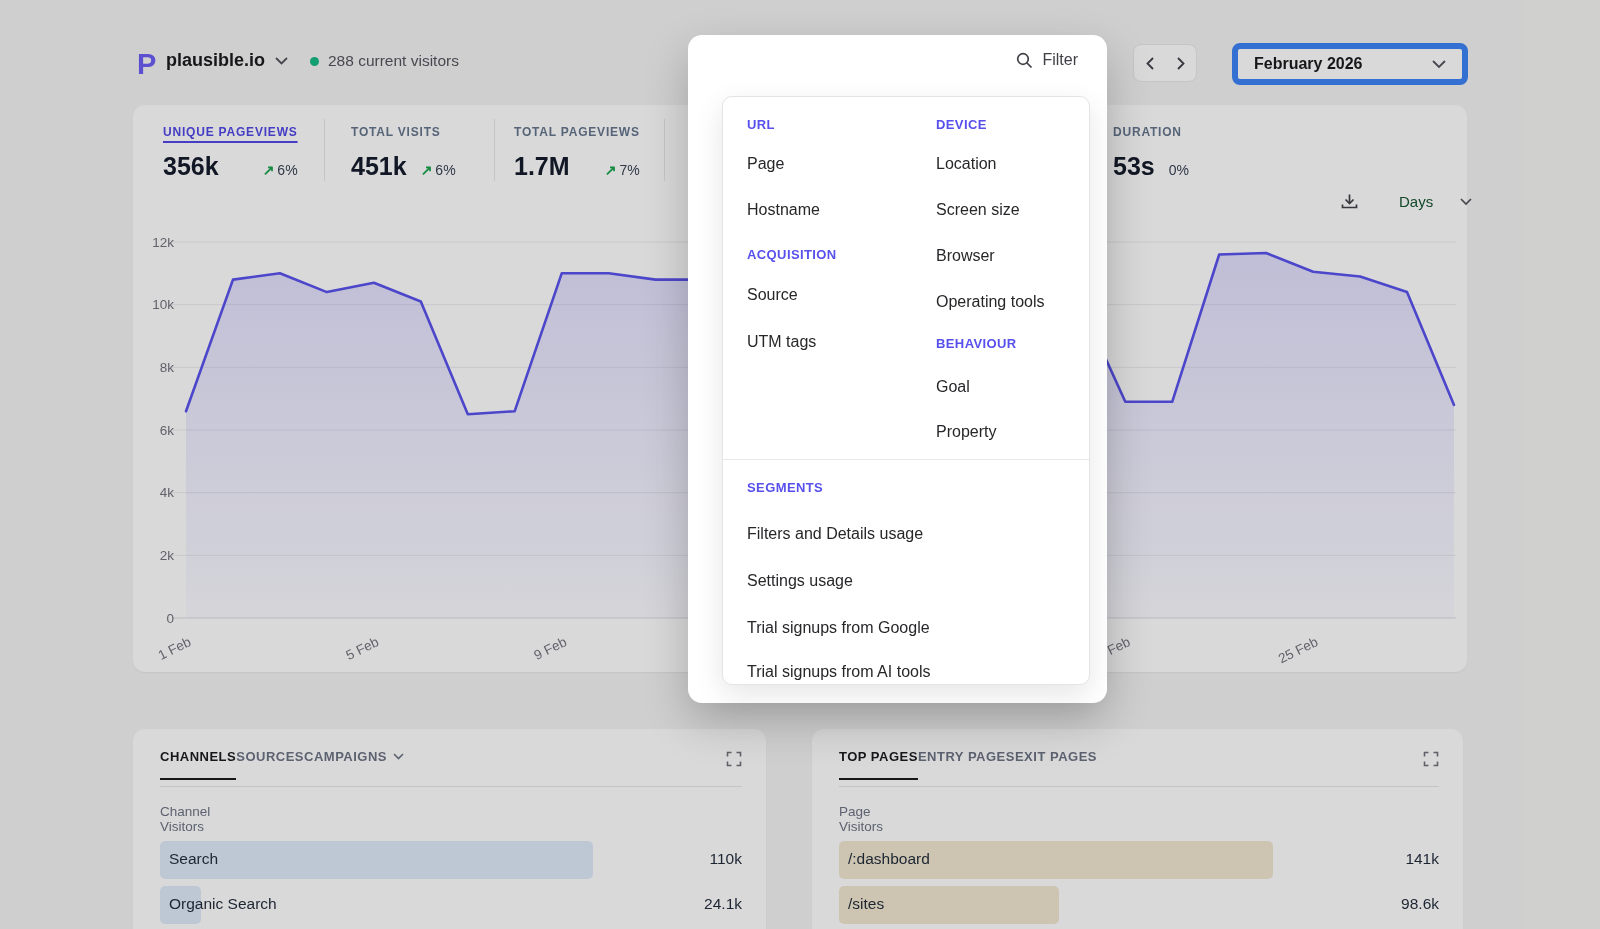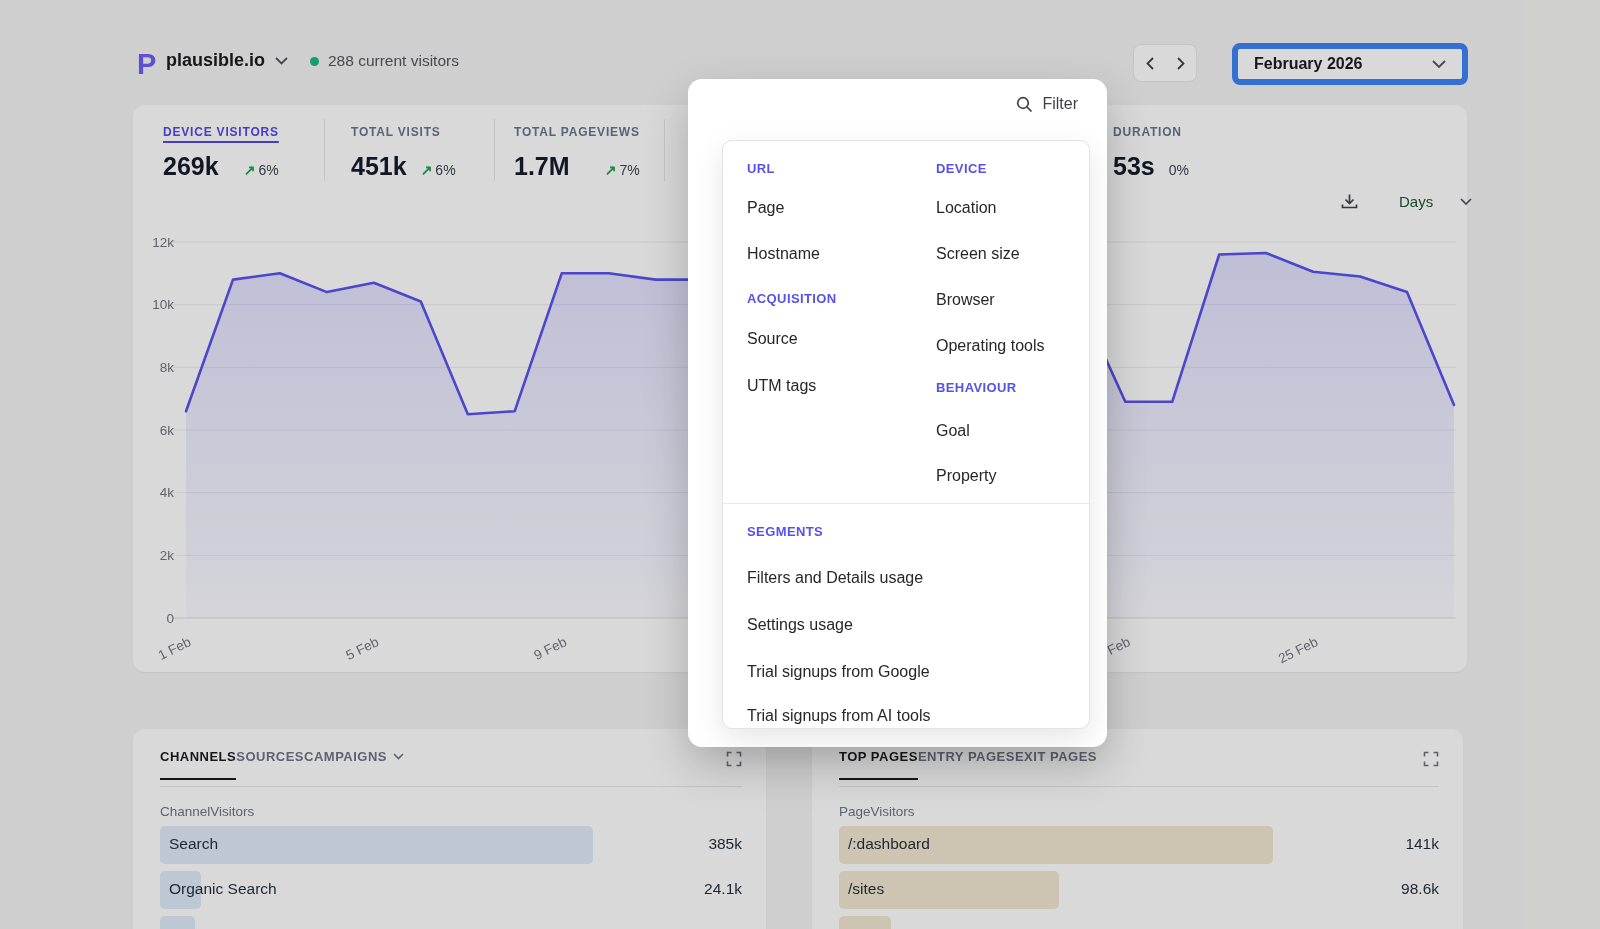--- a/index.html
+++ b/index.html
@@ -43,33 +43,33 @@
   .b-card { position:absolute; top:729px; height:260px; background:#fff; border-radius:12px;
     box-shadow:0 1px 2px rgba(0,0,0,.06); padding:0 24px 0 27px; }
   .b-card.left { left:133px; width:633px; }
   .b-card.right { left:812px; width:651px; }
   .tabs-row { display:flex; align-items:flex-start; border-bottom:1px solid #e8e8e8;
     padding-top:20px; height:58px; position:relative; }
   .tab { font-size:13px; font-weight:700; letter-spacing:.5px; color:#6b7280; padding-bottom:14px;
     display:flex; align-items:center; gap:6px; cursor:pointer; border-bottom:2px solid transparent; margin-bottom:-1px; }
   .tab.active { color:#18181b; border-bottom-color:#18181b; }
   .expand { position:absolute; right:0; top:22px; color:#71717a; cursor:pointer; }
-  .cols { display:flex; justify-content:flex-start; font-size:13.5px; color:#6b7280; margin-top:17px; }
+  .cols { display:flex; justify-content:flex-start; font-size:13.5px; color:#6b7280; margin-top:17px;flex-direction:column; }
   .row { position:relative; height:38px; margin-top:7px; }
   .row:first-of-type { margin-top:11px; }
   .bar { position:absolute; left:0; top:0; height:38px; border-radius:5px; }
   .b-card.left .bar { background:#dfeaf8; }
   .b-card.right .bar { background:#f1e8cf; }
   .row .r-label { position:absolute; left:9px; top:9px; font-size:15.5px; color:#1f2937; }
   .row .r-value { position:absolute; right:0; top:9px; font-size:15.5px; color:#1f2937; }
 
   
   .dim { position:absolute; inset:0; background:rgba(18,18,22,.16); z-index:40; }
   .spotlight { position:absolute; left:688px; top:35px; width:419px; height:668px; background:#fff;
-    border-radius:14px; box-shadow:0 18px 45px rgba(0,0,0,.22); z-index:50;margin-top:44px; }
+    border-radius:14px; box-shadow:0 18px 45px rgba(0,0,0,.22); z-index:50; }
   .filter-btn { position:absolute; right:29px; top:16px; display:flex; align-items:center; gap:9px;
     font-size:16px; color:#3f3f46; cursor:pointer; }
   .popover { position:absolute; left:34px; top:61px; width:368px; height:589px; background:#fff;
     border:1px solid #e4e4e7; border-radius:10px; box-shadow:0 10px 30px rgba(0,0,0,.10); }
   .pop-item { position:absolute; font-size:16px; color:#27272a; line-height:22px; cursor:pointer; white-space:nowrap; }
   .pop-head { position:absolute; font-size:13px; font-weight:700; letter-spacing:.4px; color:#5850ec; line-height:16px; }
   .pop-divider { position:absolute; left:0; top:362px; width:100%; height:1px; background:#e8e8ea; }
 
   svg.ic { display:block; }
 </style>
@@ -106,23 +106,23 @@
 <div class="date-btn">
   <span>February 2026</span>
   <svg class="ic" width="14" height="9" viewBox="0 0 14 9">
       <polyline points="1,1 7,7 13,1" fill="none" stroke="#52525b" stroke-width="1.8"></polyline>
     </svg>
 </div>
 
 <div class="main-card">
 
   <div class="metric active" style="left:30px">
-    <div class="m-label">DEVICE VISITORS</div>
+    <div class="m-label">UNIQUE PAGEVIEWS</div>
     <div class="m-row">
-      <span class="m-value">269k</span>
+      <span class="m-value">356k</span>
       <span class="m-change"><span class="m-arrow">↗</span><span>6%</span></span>
     </div>
   </div>
   <div class="stat-divider" style="left:191px"></div>
 
   <div class="metric" style="left:218px">
     <div class="m-label">TOTAL VISITS</div>
     <div class="m-row">
       <span class="m-value">451k</span>
       <span class="m-change"><span class="m-arrow">↗</span><span>6%</span></span>
@@ -213,21 +213,21 @@
         </svg>
     </span>
   </div>
   <div class="cols">
     <span>Channel</span>
     <span>Visitors</span>
   </div>
   <div class="row">
     <div class="bar" style="width: 433px;"></div>
     <span class="r-label">Search</span>
-    <span class="r-value">385k</span>
+    <span class="r-value">110k</span>
   </div>
   <div class="row">
     <div class="bar" style="width: 41px;"></div>
     <span class="r-label">Organic Search</span>
     <span class="r-value">24.1k</span>
   </div>
   <div class="row">
     <div class="bar" style="width: 35px;"></div>
     <span class="r-label"></span>
     <span class="r-value"></span>

